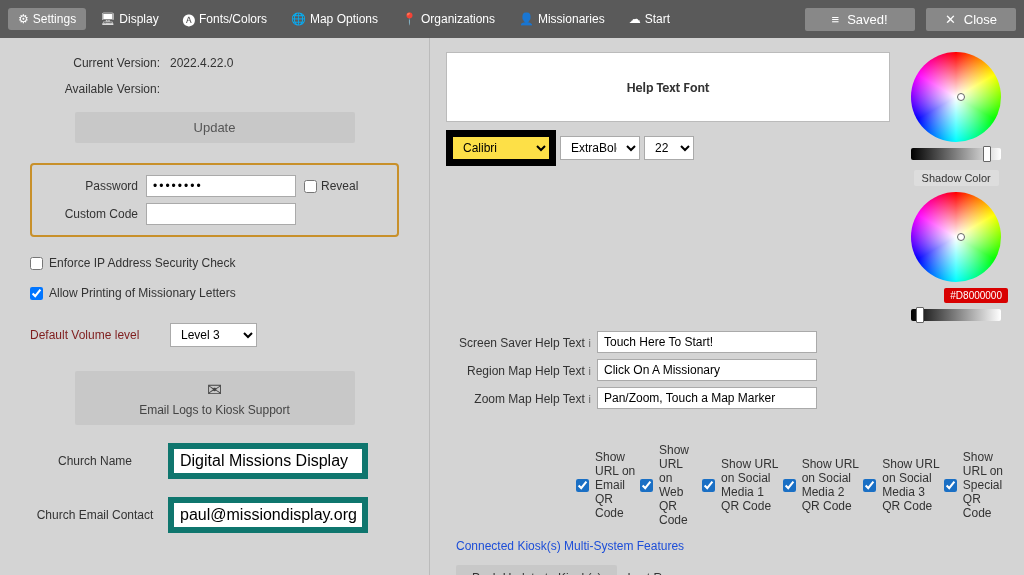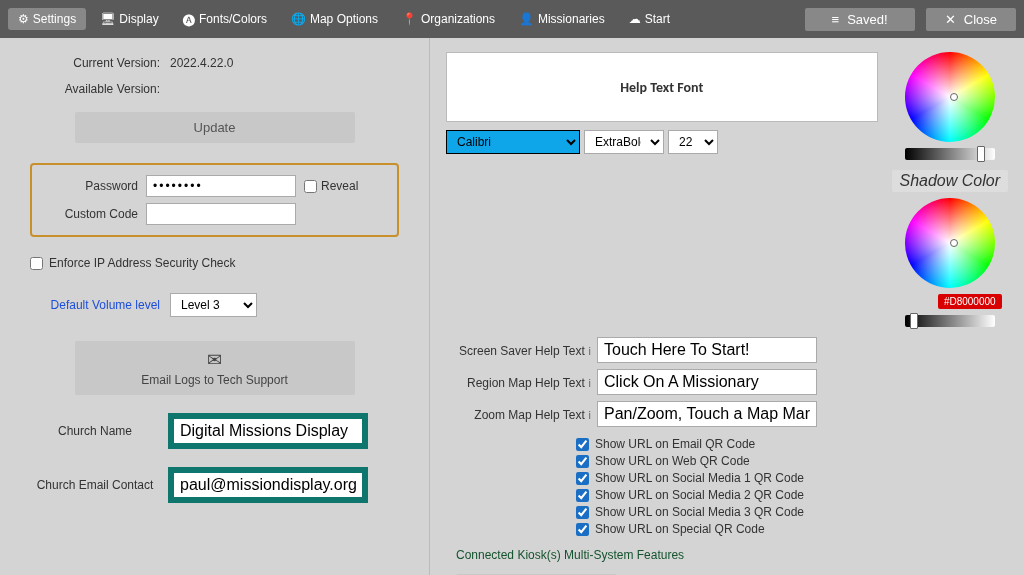--- a/index.html
+++ b/index.html
@@ -151,23 +151,23 @@
     }
     .checkbox-row input[type=checkbox] { width: 13px; height: 13px; }
 
     .volume-row {
       display: flex;
       align-items: center;
       gap: 10px;
       margin: 10px 0;
     }
     .volume-label {
-      color: #1d4ed8;
+      color: #7f1d1d;
       min-width: 130px;
-      text-align: right;
+      text-align: left;
     }
     .volume-select {
       border: 1px solid #aaa;
       background: white;
       padding: 3px 20px 3px 6px;
       font-size: 12px;
     }
 
     .email-btn {
       background: #c8c8c8;
@@ -239,25 +239,25 @@
       color: #333;
       margin-bottom: 8px;
     }
 
     .font-controls {
       display: flex;
       gap: 4px;
       align-items: center;
     }
     .font-select {
-      border: 1px solid #000000;
-      background: #0ea5e9;
+      border: 7px solid #000000;
+      background: #fde047;
       padding: 3px 6px;
       font-size: 12px;
-      width: 134px;
+      width: 110px;
     }
     .style-select {
       border: 1px solid #aaa;
       background: white;
       padding: 3px 6px;
       font-size: 12px;
       width: 80px;
     }
     .size-select {
       border: 1px solid #aaa;
@@ -321,27 +321,26 @@
       height: 16px;
       background: white;
       border: 1px solid #666;
       position: absolute;
       top: -2px;
       right: 10px;
       border-radius: 1px;
     }
 
     .shadow-label {
-      font-size: 16px;
+      font-size: 11px;
       color: #333;
       text-align: center;
       background: #ddd;
       padding: 2px 8px;
       border-radius: 2px;
-      font-style: italic;
     }
 
     .shadow-wheel {
       width: 90px;
       height: 90px;
       border-radius: 50%;
       background: conic-gradient(
         hsl(0,100%,50%),
         hsl(30,100%,50%),
         hsl(60,100%,50%),
@@ -421,52 +420,53 @@
     .help-field-label {
       min-width: 145px;
       text-align: right;
       color: #333;
       font-size: 12px;
     }
     .help-field-input {
       border: 1px solid #aaa;
       background: white;
       padding: 3px 6px;
-      font-size: 16px;
+      font-size: 12px;
       width: 220px;
     }
     .info-icon {
       color: #666;
       font-size: 11px;
       cursor: help;
     }
 
     
     .qr-checkboxes {
       display: flex;
-      flex-direction: column;
+      flex-direction: row;
       gap: 3px;
       margin-left: 130px;
+      margin-top: 24px;
     }
     .qr-checkbox-row {
       display: flex;
       align-items: center;
       gap: 6px;
       font-size: 12px;
       color: #333;
     }
     .qr-checkbox-row input[type=checkbox] { width: 13px; height: 13px; accent-color: #1a6fc4; }
 
     
     .kiosk-section {
       margin-top: 2px;
     }
     .kiosk-title {
       font-size: 12px;
-      color: #14532d;
+      color: #1d4ed8;
       margin-bottom: 12px;
       margin-left: 10px;
     }
     .kiosk-btn-row {
       display: flex;
       align-items: center;
       gap: 10px;
       margin-bottom: 6px;
       margin-left: 10px;
     }
@@ -554,37 +554,41 @@
       </div>
       <div class="field-row">
         <span class="field-label">Custom Code</span>
         <input class="field-input" type="text" style="">
       </div>
     </div>
 
     <div class="checkbox-row">
       <input type="checkbox" style="">
       <span>Enforce IP Address Security Check</span>
+    </div>
+    <div class="checkbox-row">
+      <input type="checkbox" checked="" style="">
+      <span>Allow Printing of Missionary Letters</span>
     </div>
 
     <div class="volume-row">
       <span class="volume-label">Default Volume level</span>
       <select class="volume-select">
         <option>Level 1</option>
         <option>Level 2</option>
         <option selected="">Level 3</option>
         <option>Level 4</option>
         <option>Level 5</option>
       </select>
     </div>
 
     <div style="display:flex; justify-content:center; margin: 4px 0;">
       <button class="email-btn">
         <span style="font-size:18px;">✉</span>
-        <span>Email Logs to Tech Support</span>
+        <span>Email Logs to Kiosk Support</span>
       </button>
     </div>
 
     <div class="church-row">
       <span class="church-label">Church Name</span>
       <input class="church-input" type="text" value="Digital Missions Display" style="">
     </div>
     <div class="church-row">
       <span class="church-label">Church Email Contact</span>
       <input class="church-input" type="text" value="paul@missiondisplay.org" style="">

